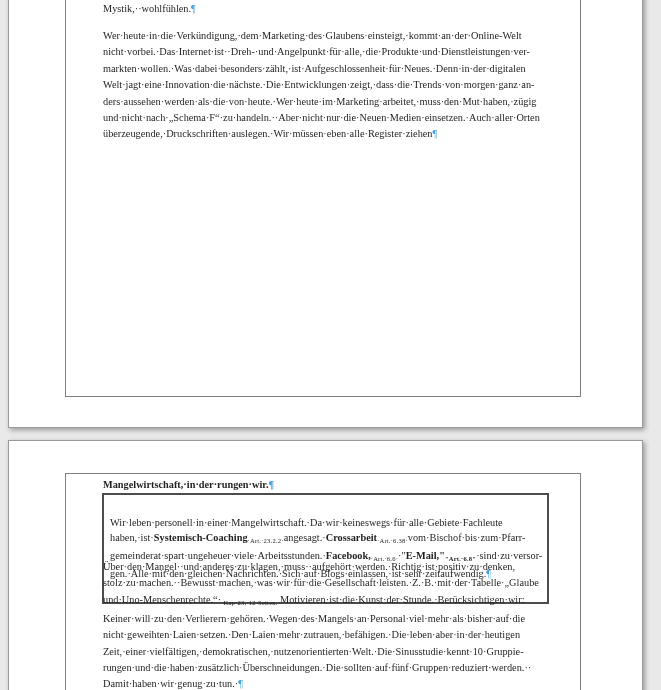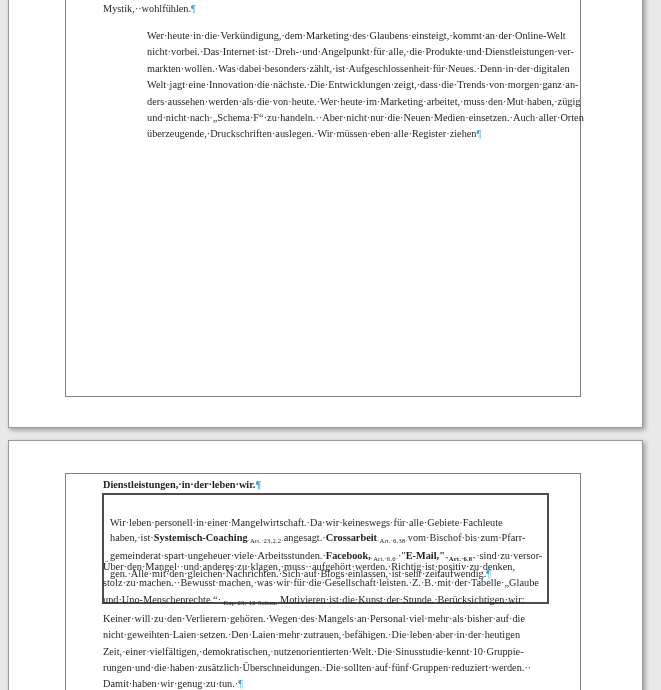--- a/index.html
+++ b/index.html
@@ -25,21 +25,21 @@
   }
   #frame1{left:56px;top:-20px;width:514px;height:456px;}
   #frame2{left:56px;top:32px;width:514px;height:400px;}
   .textblock{
     position:absolute;
     font-size:10.3px;
     line-height:16.4px;
     white-space:pre;
   }
   #para-mystik{left:94px;top:42px;}
-  #para-marketing{left:94px;top:69px;margin-left:44px;}
+  #para-marketing{left:94px;top:69px;}
   #heading-mangel{left:94px;top:36px;font-weight:bold;}
   #box-mangel{
     left:93px;top:52px;width:431px;
     border:2px solid var(--box-border,#4d4d4d);
     padding:20px 6px;
     line-height:15.4px;
   }
   #para-ueber{left:94px;top:118px;}
   .tline{white-space:pre;}
   .b{font-weight:bold;}
@@ -50,16 +50,16 @@
 <body>
 
 <div class="page" id="page1">
   <div class="text-frame" id="frame1"></div>
   <div class="textblock" id="para-mystik"><div class="tline"><span>Mystik,··wohlfühlen.</span><span class="mark">¶</span></div></div>
   <div class="textblock" id="para-marketing"><div class="tline"><span>Wer·heute·in·die·Verkündigung,·dem·Marketing·des·Glaubens·einsteigt,·kommt·an·der·Online-Welt</span></div><div class="tline"><span>nicht·vorbei.·Das·Internet·ist··Dreh-·und·Angelpunkt·für·alle,·die·Produkte·und·Dienstleistungen·ver-</span></div><div class="tline"><span>markten·wollen.·Was·dabei·besonders·zählt,·ist·Aufgeschlossenheit·für·Neues.·Denn·in·der·digitalen</span></div><div class="tline"><span>Welt·jagt·eine·Innovation·die·nächste.·Die·Entwicklungen·zeigt,·dass·die·Trends·von·morgen·ganz·an-</span></div><div class="tline"><span>ders·aussehen·werden·als·die·von·heute.·Wer·heute·im·Marketing·arbeitet,·muss·den·Mut·haben,·zügig</span></div><div class="tline"><span>und·nicht·nach·„Schema·F“·zu·handeln.··Aber·nicht·nur·die·Neuen·Medien·einsetzen.·Auch·aller·Orten</span></div><div class="tline"><span>überzeugende,·Druckschriften·auslegen.·Wir·müssen·eben·alle·Register·ziehen</span><span class="mark">¶</span></div></div>
 </div>
 
 <div class="page" id="page2">
   <div class="text-frame" id="frame2"></div>
-  <div class="textblock" id="heading-mangel"><div class="tline"><span class="b">Dienstleistungen,·in·der·leben·wir.</span><span class="mark">¶</span></div></div>
+  <div class="textblock" id="heading-mangel"><div class="tline"><span class="b">Mangelwirtschaft,·in·der·rungen·wir.</span><span class="mark">¶</span></div></div>
   <div class="textblock" id="box-mangel"><div class="tline"><span>Wir·leben·personell·in·einer·Mangelwirtschaft.·Da·wir·keineswegs·für·alle·Gebiete·Fachleute</span></div><div class="tline"><span>haben,·ist·</span><span class="b">Systemisch-Coaching</span><span class="sub">·Art.·23.2.2·</span><span>angesagt.·</span><span class="b">Crossarbeit</span><span class="sub">·Art.·6.38·</span><span>vom·Bischof·bis·zum·Pfarr-</span></div><div class="tline"><span>gemeinderat·spart·ungeheuer·viele·Arbeitsstunden.·</span><span class="b">Facebook,</span><span class="sub">·Art.·6.6·</span><span>·"</span><span class="b">E-Mail,"</span><span class="b sub">"Art.·6.8"</span><span>·sind·zu·versor-</span></div><div class="tline"><span>gen.·Alle·mit·den·gleichen·Nachrichten.·Sich·auf·Blogs·einlassen,·ist·sehr·zeitaufwendig.</span><span class="mark">¶</span></div></div>
   <div class="textblock" id="para-ueber"><div class="tline"><span>Über·den·Mangel··und·anderes·zu·klagen,·muss··aufgehört·werden.·Richtig·ist·positiv·zu·denken,</span></div><div class="tline"><span>stolz·zu·machen.··Bewusst·machen,·was·wir·für·die·Gesellschaft·leisten.·Z.·B.·mit·der·Tabelle·„Glaube</span></div><div class="tline"><span>und·Uno-Menschenrechte.“·</span><span class="sub">·Kap·23,·12·Seiten.·</span><span>Motivieren·ist·die·Kunst·der·Stunde.·Berücksichtigen·wir:</span></div><div class="tline"><span>Keiner·will·zu·den·Verlierern·gehören.·Wegen·des·Mangels·an·Personal·viel·mehr·als·bisher·auf·die</span></div><div class="tline"><span>nicht·geweihten·Laien·setzen.·Den·Laien·mehr·zutrauen,·befähigen.·Die·leben·aber·in·der·heutigen</span></div><div class="tline"><span>Zeit,·einer·vielfältigen,·demokratischen,·nutzenorientierten·Welt.·Die·Sinusstudie·kennt·10·Gruppie-</span></div><div class="tline"><span>rungen·und·die·haben·zusätzlich·Überschneidungen.·Die·sollten·auf·fünf·Gruppen·reduziert·werden.··</span></div><div class="tline"><span>Damit·haben·wir·genug·zu·tun.·</span><span class="mark">¶</span></div></div>
 </div>
 
 </body></html>

